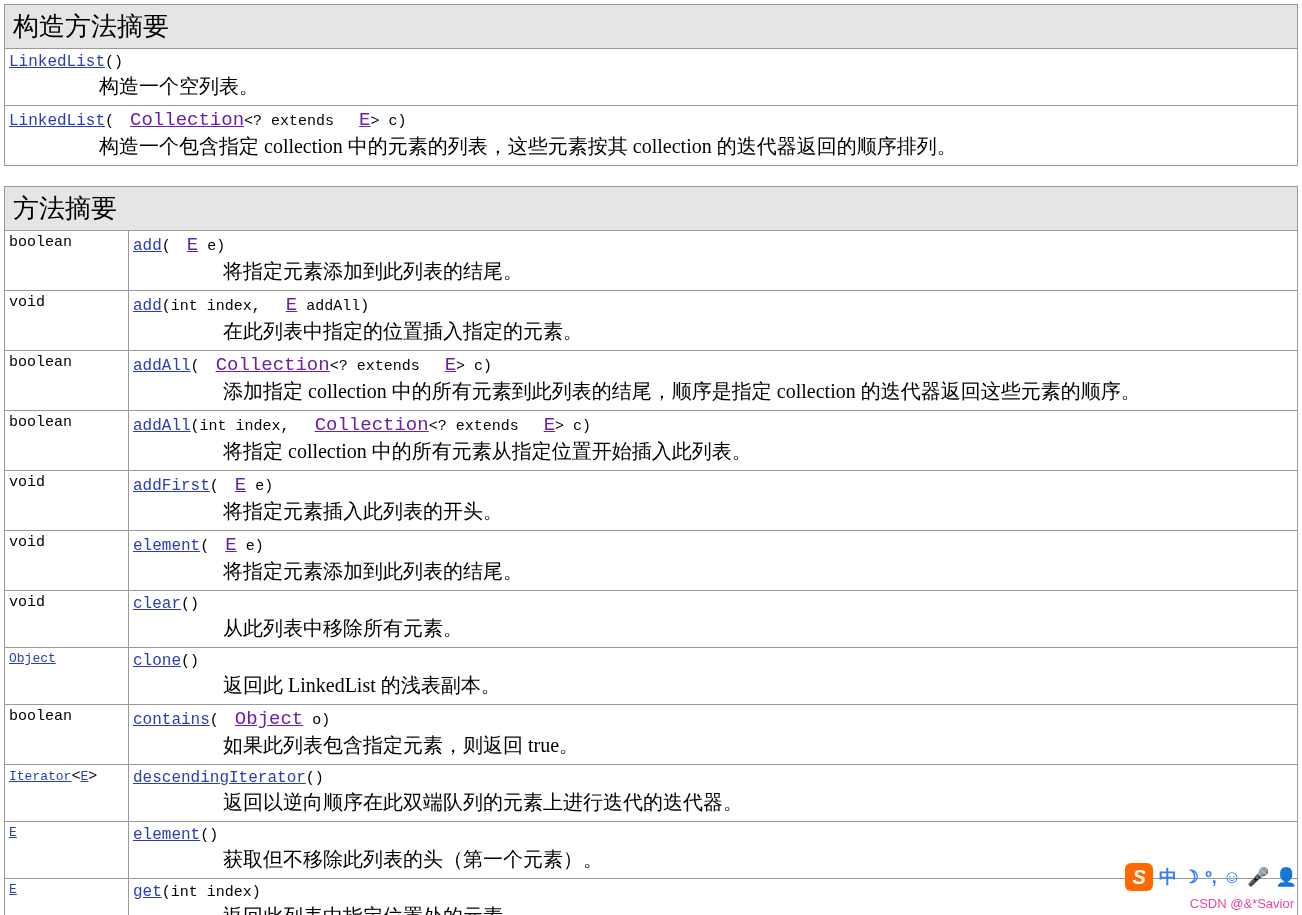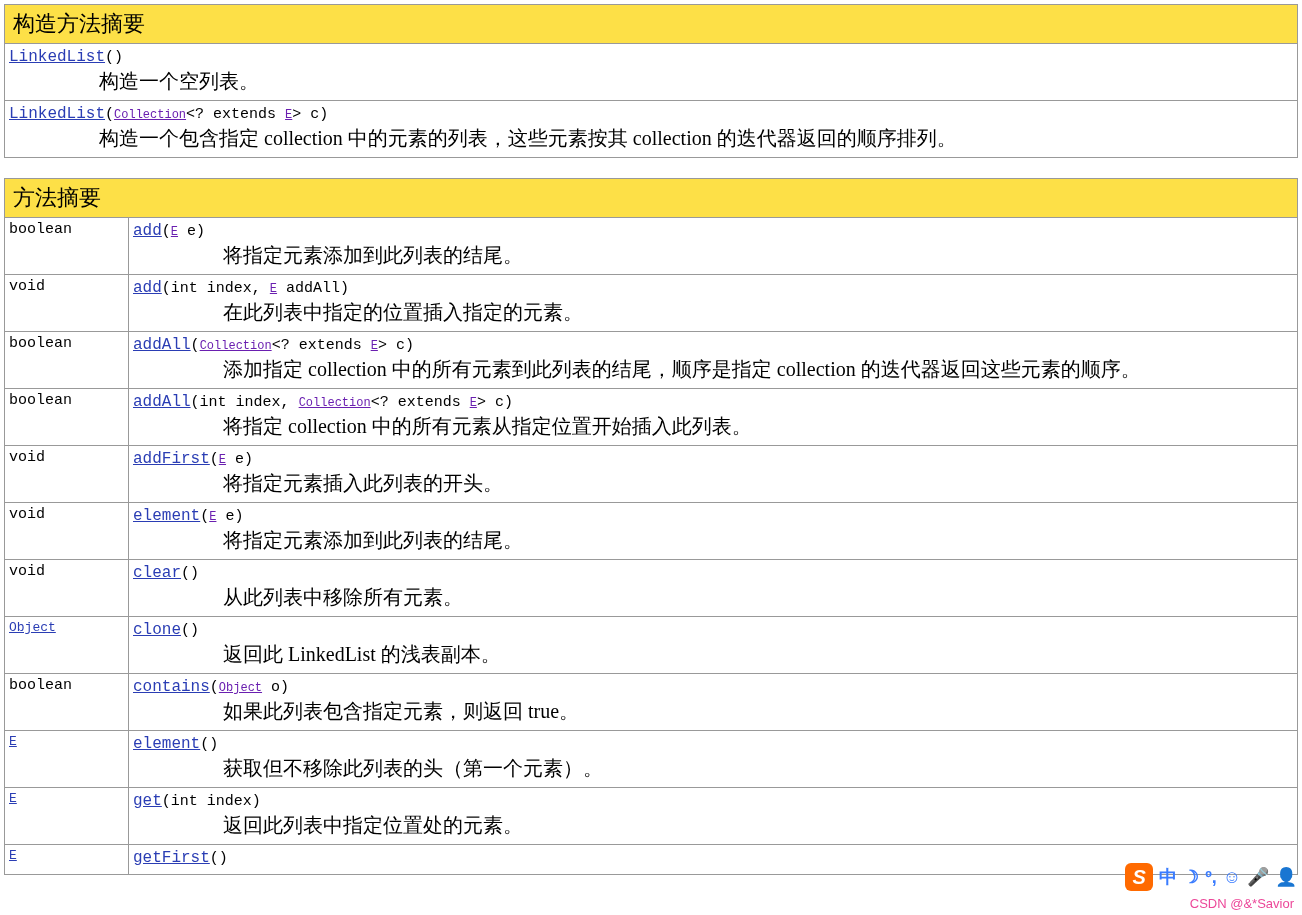--- a/index.html
+++ b/index.html
@@ -10,23 +10,23 @@
     background: #ffffff;
     color: #000000;
   }
   table.summary {
     width: 100%;
     border-collapse: collapse;
     border: 1px solid #999999;
     margin-bottom: 20px;
   }
   table.summary th {
-    background: #fde047;
+    background: #e5e5e5;
     font-family: "SimSun", serif;
-    font-size: 22px;
+    font-size: 26px;
     font-weight: normal;
     text-align: left;
     padding: 4px 8px;
     border: 1px solid #999999;
   }
   table.summary td {
     border: 1px solid #999999;
     vertical-align: top;
     padding: 3px 4px;
   }
@@ -42,21 +42,22 @@
     color: #2a3db4;
     text-decoration: underline;
     font-family: "Courier New", monospace;
     font-size: 16px;
     font-weight: normal;
   }
   a.typelink {
     color: #6a1fb0;
     text-decoration: underline;
     font-family: "Courier New", monospace;
-    font-size: 12px;
+    font-size: 19px;
+    margin-left: 16px;
   }
   a.retlink {
     color: #2a3db4;
     text-decoration: underline;
     font-family: "Courier New", monospace;
     font-size: 13px;
   }
   .mono {
     font-family: "Courier New", monospace;
     font-size: 15px;
@@ -160,20 +161,24 @@
       </tr>
       <tr>
         <td class="ret"><a class="retlink" href="#">Object</a></td>
         <td><a class="link" href="#">clone</a><span class="mono">()</span><span class="desc">返回此 LinkedList 的浅表副本。</span></td>
       </tr>
       <tr>
         <td class="ret"><span class="mono">boolean</span></td>
         <td><a class="link" href="#">contains</a><span class="mono">(</span><a class="typelink" href="#">Object</a><span class="mono"> o)</span><span class="desc">如果此列表包含指定元素，则返回 true。</span></td>
       </tr>
       <tr>
+        <td class="ret"><a class="retlink" href="#">Iterator</a><span class="mono">&lt;</span><a class="retlink" href="#">E</a><span class="mono">&gt;</span></td>
+        <td><a class="link" href="#">descendingIterator</a><span class="mono">()</span><span class="desc">返回以逆向顺序在此双端队列的元素上进行迭代的迭代器。</span></td>
+      </tr>
+      <tr>
         <td class="ret"><a class="retlink" href="#">E</a></td>
         <td><a class="link" href="#">element</a><span class="mono">()</span><span class="desc">获取但不移除此列表的头（第一个元素）。</span></td>
       </tr>
       <tr>
         <td class="ret"><a class="retlink" href="#">E</a></td>
         <td><a class="link" href="#">get</a><span class="mono">(int index)</span><span class="desc">返回此列表中指定位置处的元素。</span></td>
       </tr>
       <tr>
         <td class="ret"><a class="retlink" href="#">E</a></td>
         <td><a class="link" href="#">getFirst</a><span class="mono">()</span><span class="desc"></span></td>

